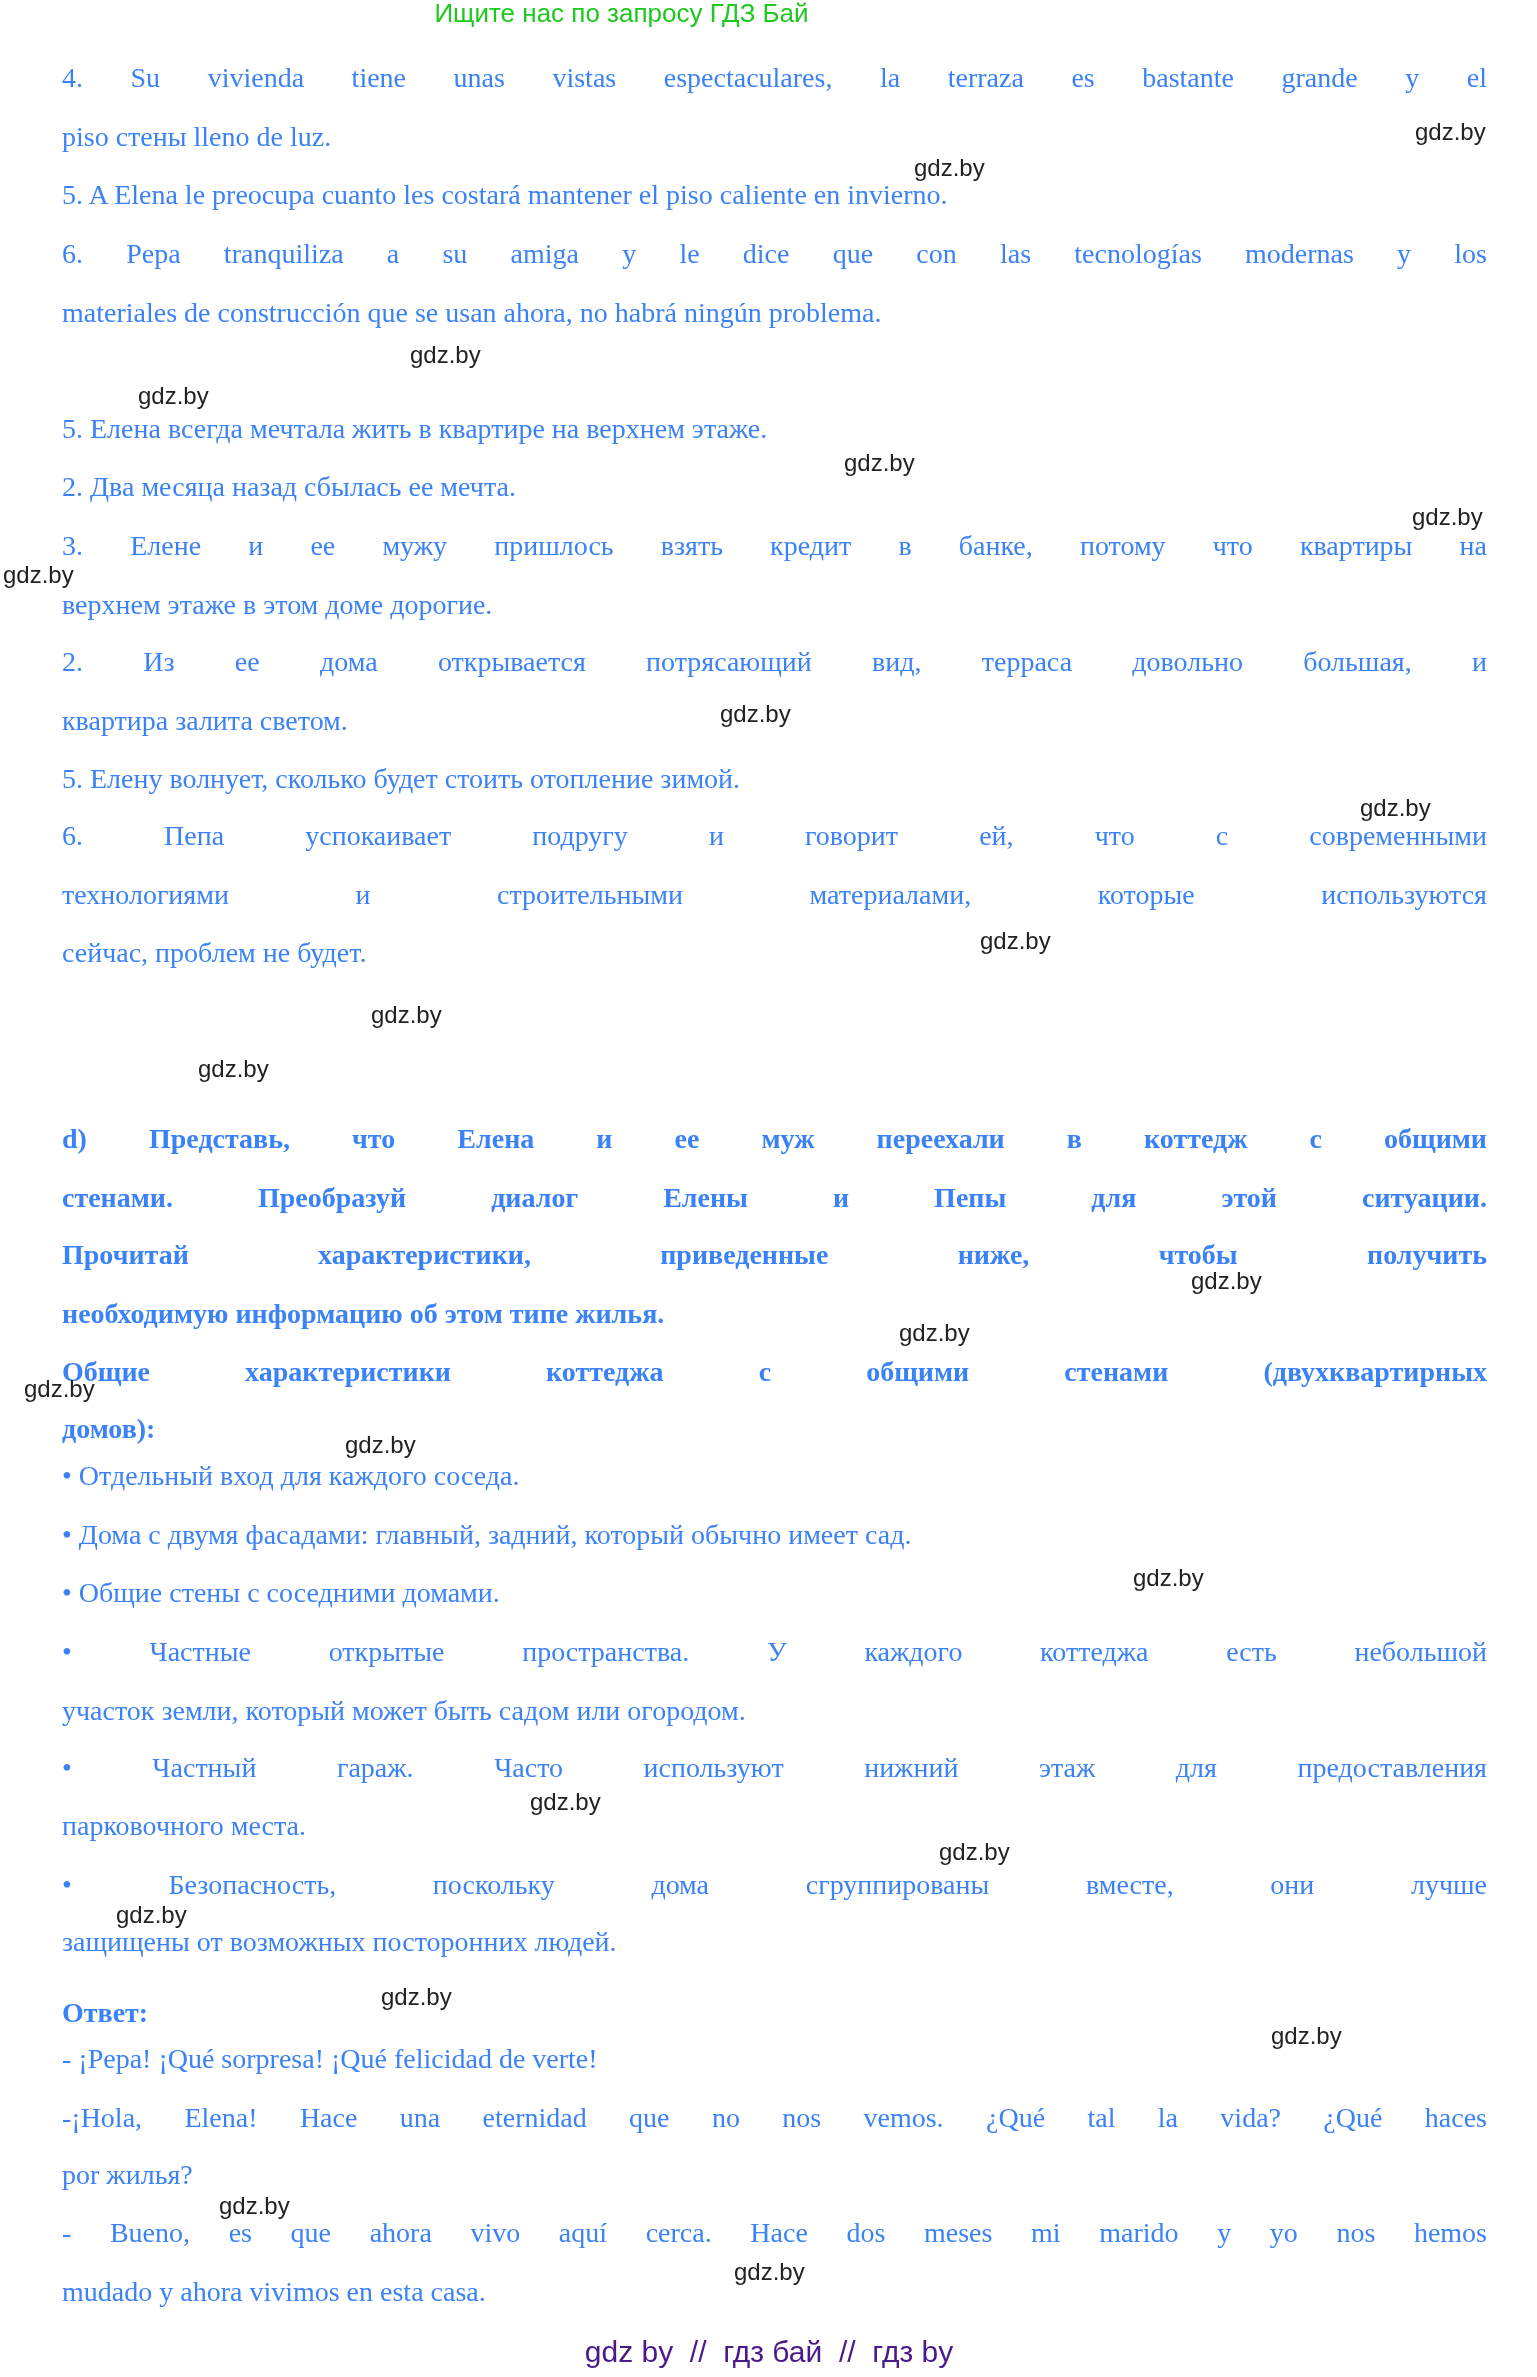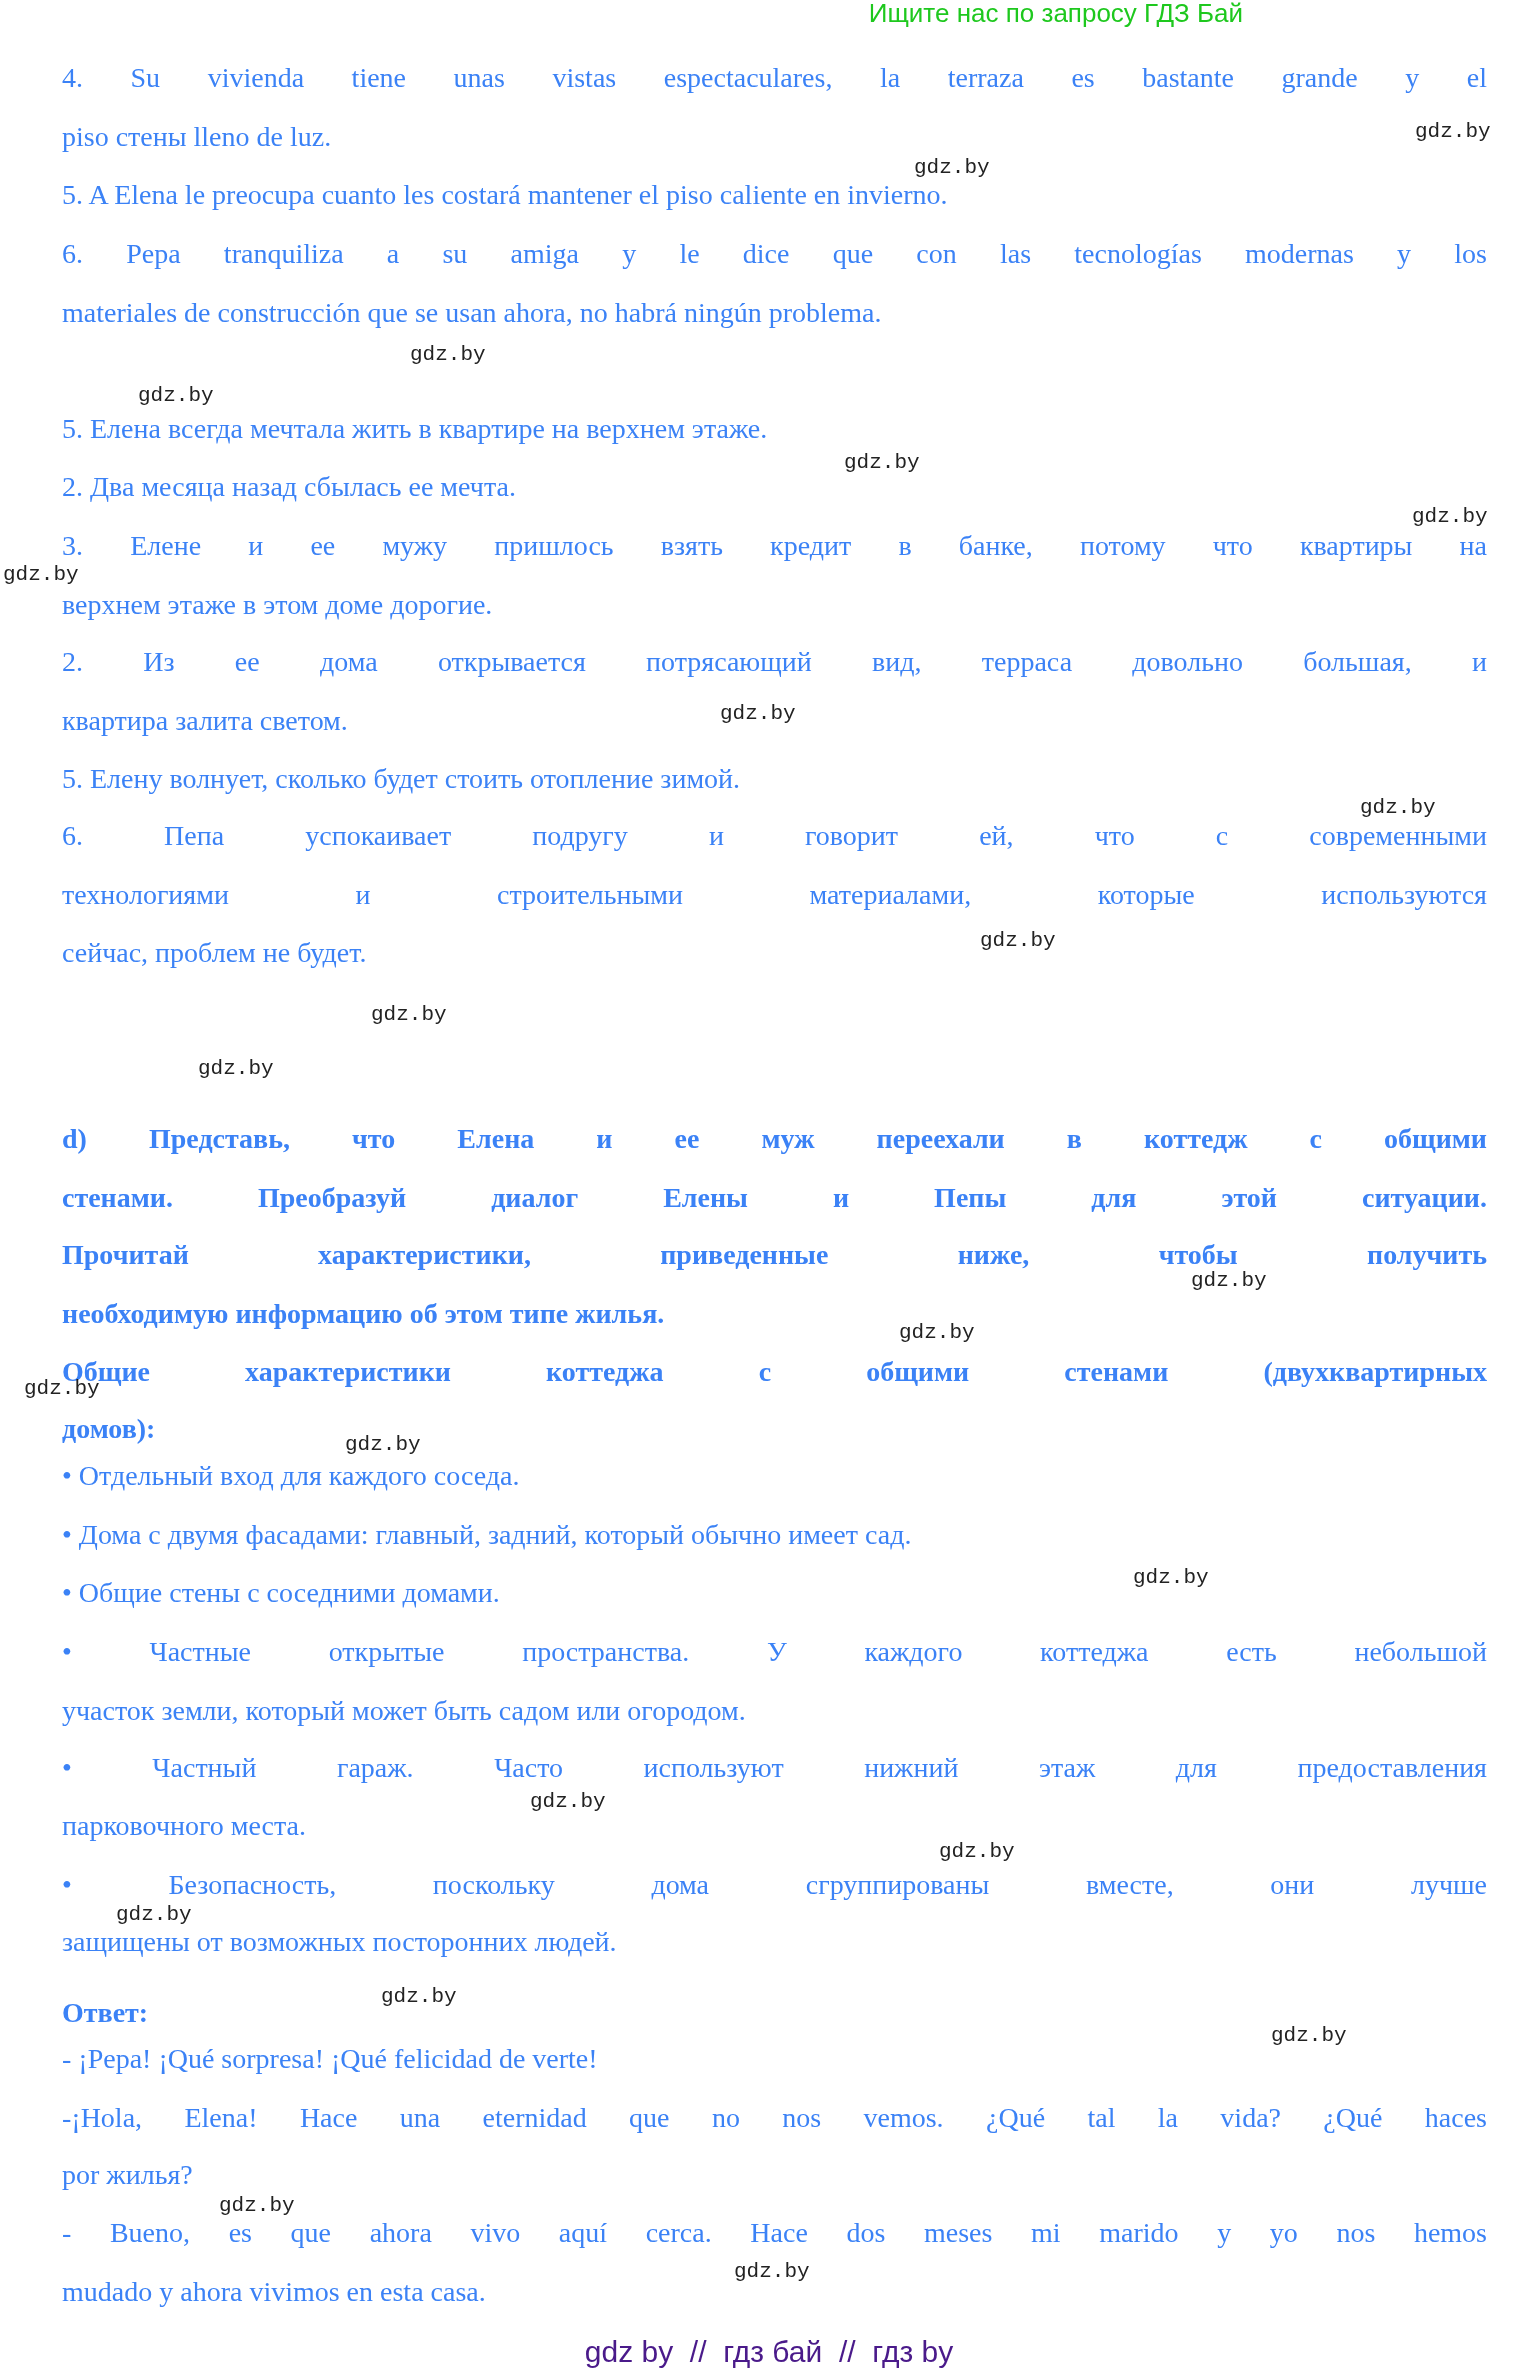--- a/index.html
+++ b/index.html
@@ -1,36 +1,36 @@
 <!DOCTYPE html>
 <html style="font-size:12px"><head>
 <meta charset="utf-8">
 <style>
   html, body { margin: 0; padding: 0; background: #ffffff; }
   body { width: 1538px; height: 2377px; position: relative; overflow: hidden; }
   .header {
     position: absolute; left: 0; width: 1243px; top: 0; height: 27px;
-    text-align: right; font-family: "Liberation Sans", sans-serif;
+    text-align: center; font-family: "Liberation Sans", sans-serif;
     font-size: 26px; line-height: 27px; color: #1ec81e;
   }
   .footer {
     position: absolute; left: 0; width: 1538px; top: 2337px; height: 30px;
     text-align: center; font-family: "Liberation Sans", sans-serif;
     font-size: 30px; line-height: 30px; color: #4a1a8a; white-space: pre;
   }
   .line {
     position: absolute; left: 62px; width: 1425px;
     font-family: "Liberation Serif", serif; font-size: 28px;
     line-height: 48px; height: 48px; color: #3b82f6; white-space: nowrap;
   }
   .line.just { text-align: justify; text-align-last: justify; white-space: normal; overflow: hidden; }
   .line.bold { font-weight: bold; margin-top: 12px; }
   .wm {
-    position: absolute; font-family: Liberation Mono, monospace;
-    font-size: 21px; line-height: 23px; color: #222222; white-space: nowrap;
+    position: absolute; font-family: Liberation Sans, sans-serif;
+    font-size: 24px; line-height: 23px; color: #222222; white-space: nowrap;
   }
 </style>
 </head>
 <body>
 
 <div class="header">Ищите нас по запросу ГДЗ Бай</div>
 
 <div class="line just" style="top:54px">4. Su vivienda tiene unas vistas espectaculares, la terraza es bastante grande y el</div>
 <div class="line" style="top:113px">piso стены lleno de luz.</div>
 <div class="line" style="top:171px">5. A Elena le preocupa cuanto les costará mantener el piso caliente en invierno.</div>

